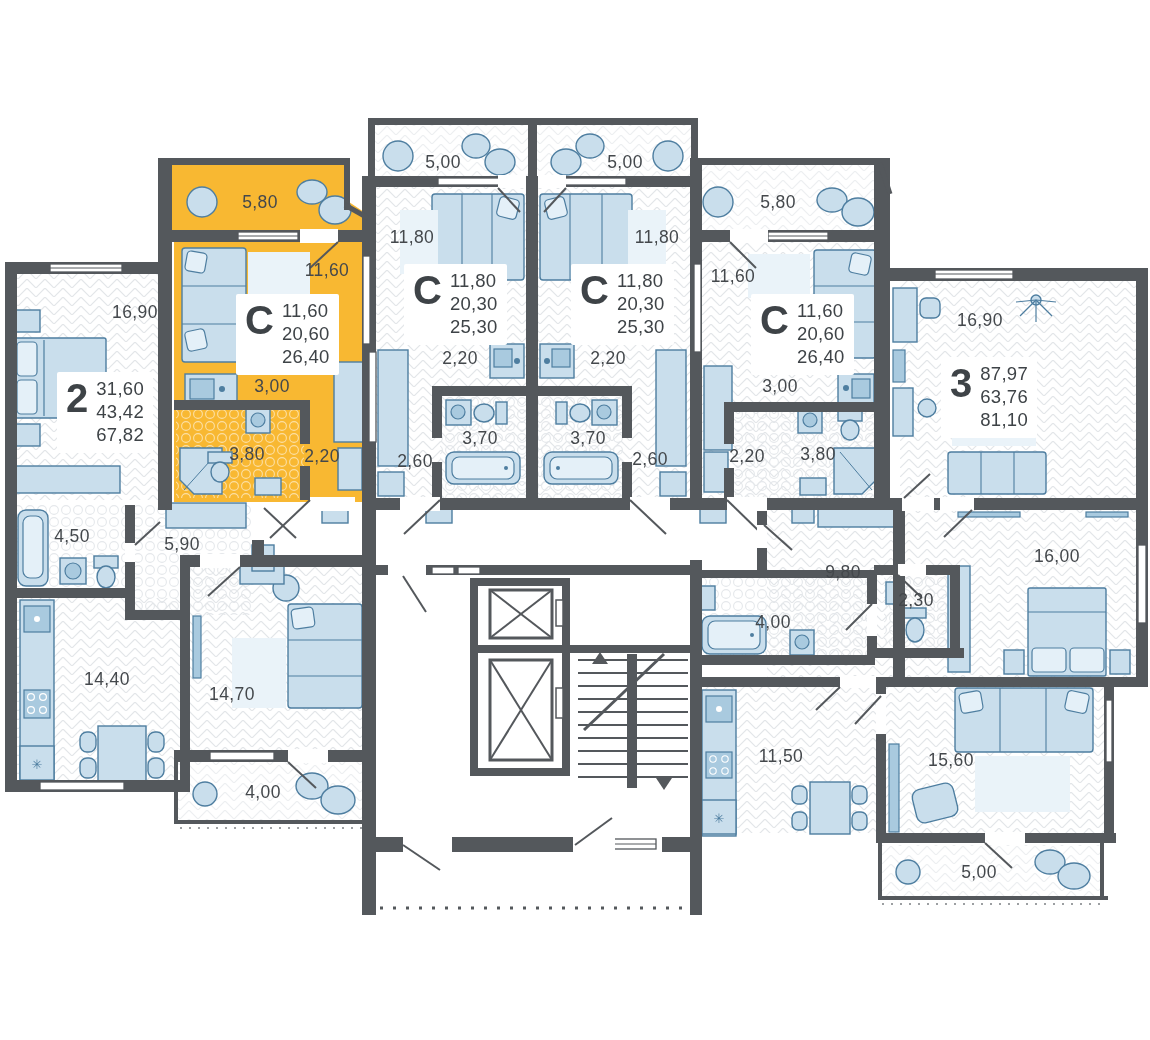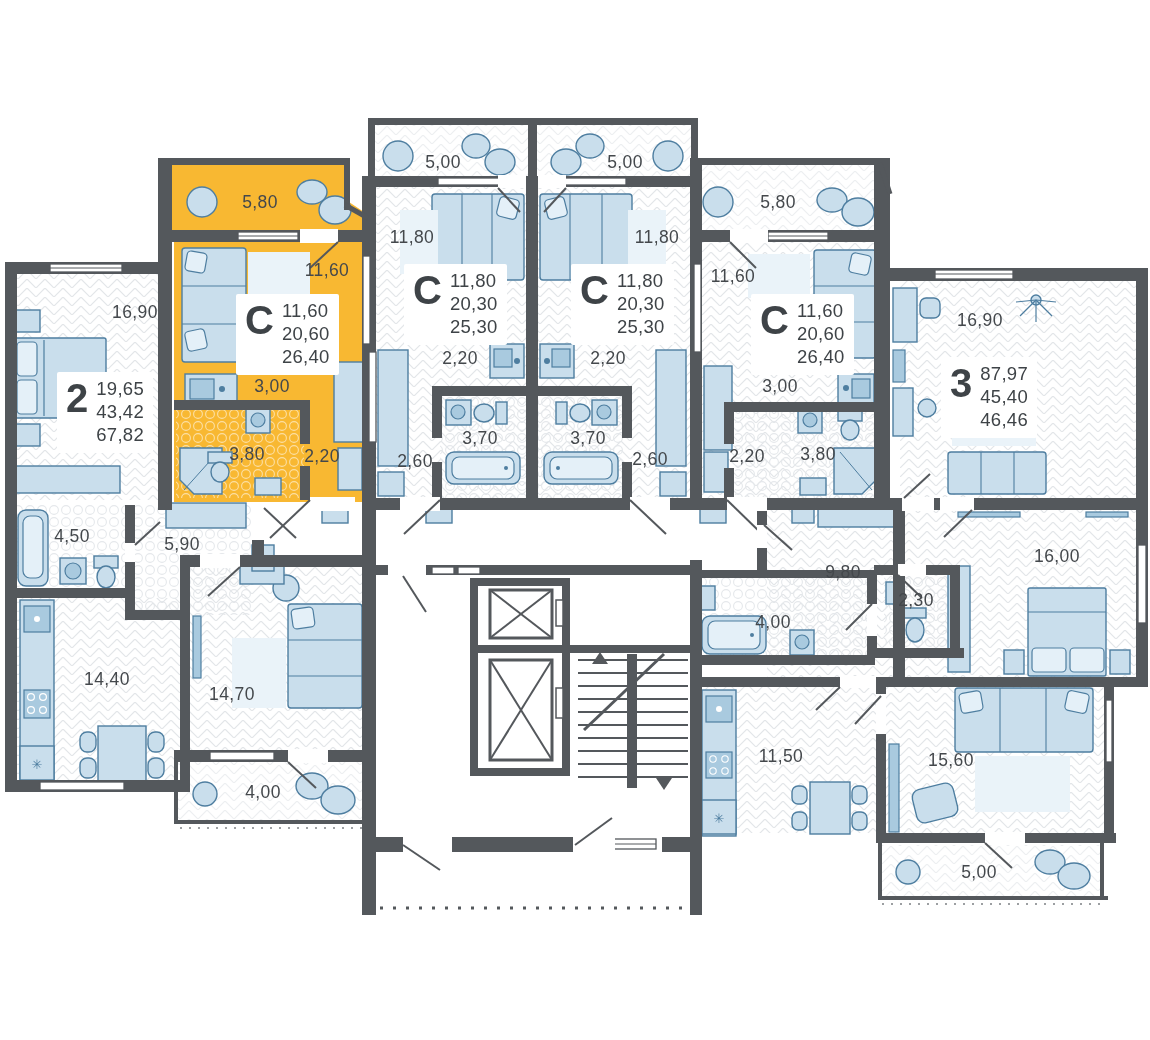--- a/index.html
+++ b/index.html
@@ -581,21 +581,21 @@
   <text x="773" y="628">4,00</text>
   <text x="781" y="762">11,50</text>
   <text x="951" y="766">15,60</text>
   <text x="979" y="878">5,00</text>
 </g>
 </svg>
 
 <div class="card" style="left:57px;top:372px;">
   <div class="letter">2</div>
   <div class="areas">
-    <span>19,65</span>
+    <span>31,60</span>
     <span>43,42</span>
     <span>67,82</span>
   </div>
 </div>
 <div class="card" style="left:236px;top:294px;">
   <div class="letter">С</div>
   <div class="areas">
     <span>11,60</span>
     <span>20,60</span>
     <span>26,40</span>
@@ -622,17 +622,17 @@
   <div class="areas">
     <span>11,60</span>
     <span>20,60</span>
     <span>26,40</span>
   </div>
 </div>
 <div class="card" style="left:941px;top:357px;">
   <div class="letter">3</div>
   <div class="areas">
     <span>87,97</span>
-    <span>45,40</span>
-    <span>46,46</span>
+    <span>63,76</span>
+    <span>81,10</span>
   </div>
 </div>
 </div>
 
 </body></html>

